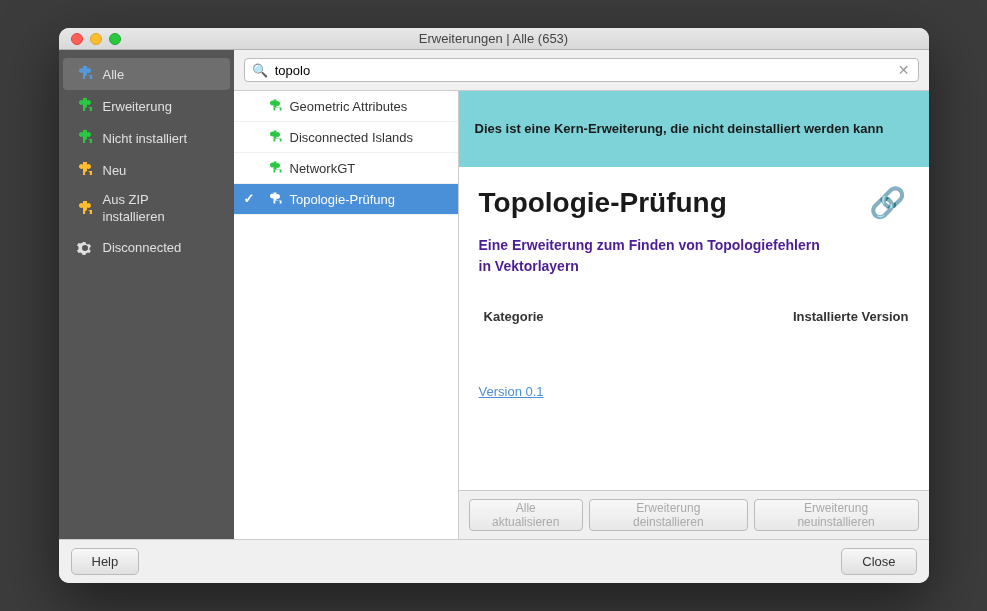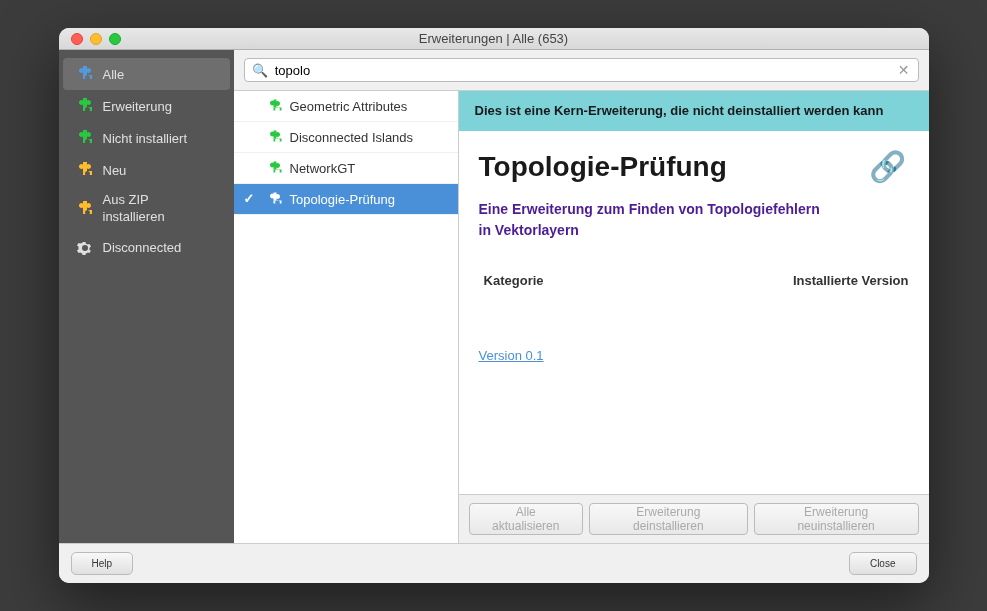--- a/index.html
+++ b/index.html
@@ -165,21 +165,21 @@
     }
     .detail-panel {
       flex: 1;
       display: flex;
       flex-direction: column;
       overflow: hidden;
       background: white;
     }
     .core-warning {
       background: #7dd3d8;
-      padding: 10px 16px;
+      padding: 28px 16px;
       font-size: 13px;
       font-weight: bold;
       color: #1a1a1a;
       flex-shrink: 0;
       line-height: 1.5;
     }
     .detail-content {
       flex: 1;
       padding: 16px 20px;
       overflow-y: auto;
@@ -255,21 +255,21 @@
       background: #f0f0f0;
       border-top: 1px solid #ccc;
       padding: 8px 12px;
       display: flex;
       justify-content: space-between;
       align-items: center;
       flex-shrink: 0;
     }
     .footer-btn {
       padding: 5px 20px;
-      font-size: 10px;
+      font-size: 13px;
       border: 1px solid #bbb;
       border-radius: 5px;
       background: linear-gradient(to bottom, #f8f8f8, #e0e0e0);
       cursor: pointer;
       color: #333;
     }
     
     .puzzle-svg { width: 20px; height: 20px; }
     .small-puzzle { width: 16px; height: 16px; }
   </style>

